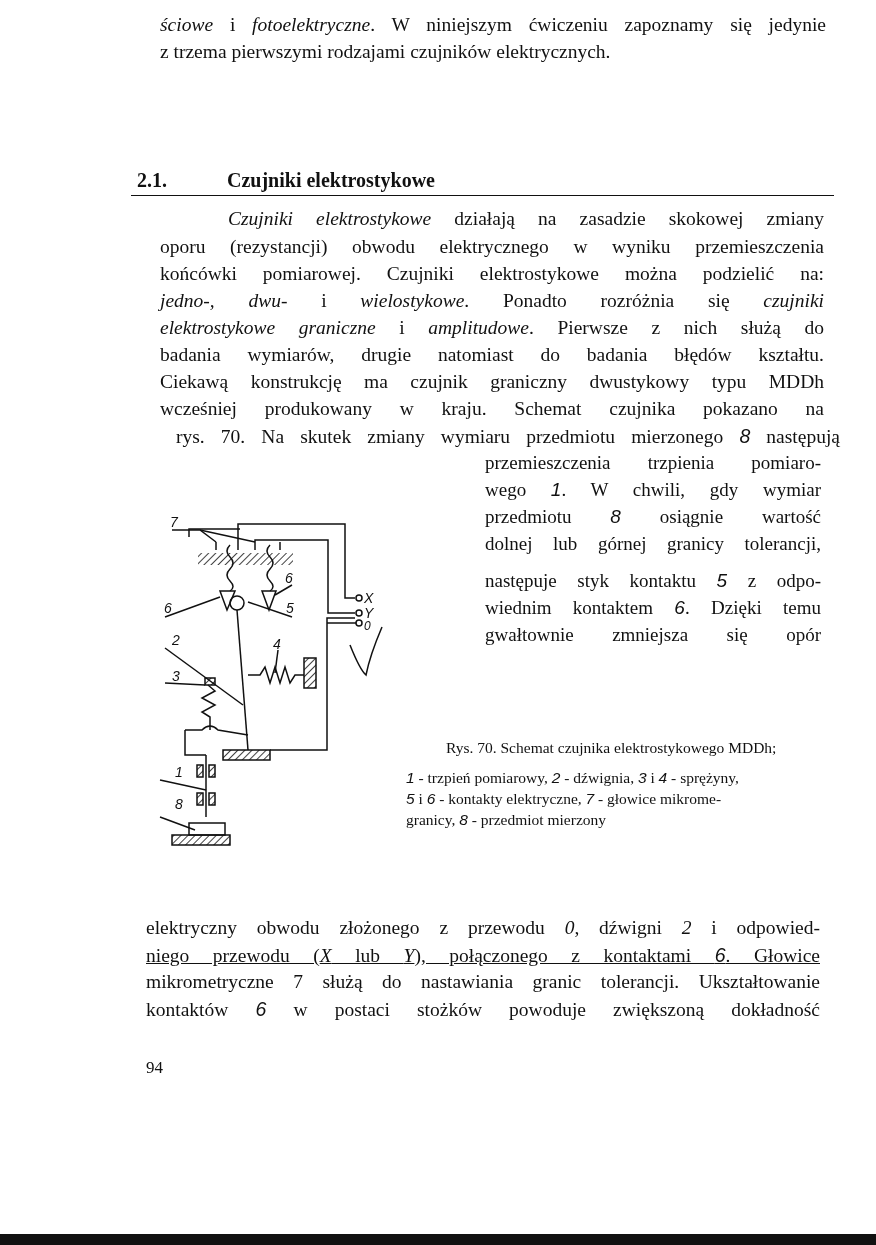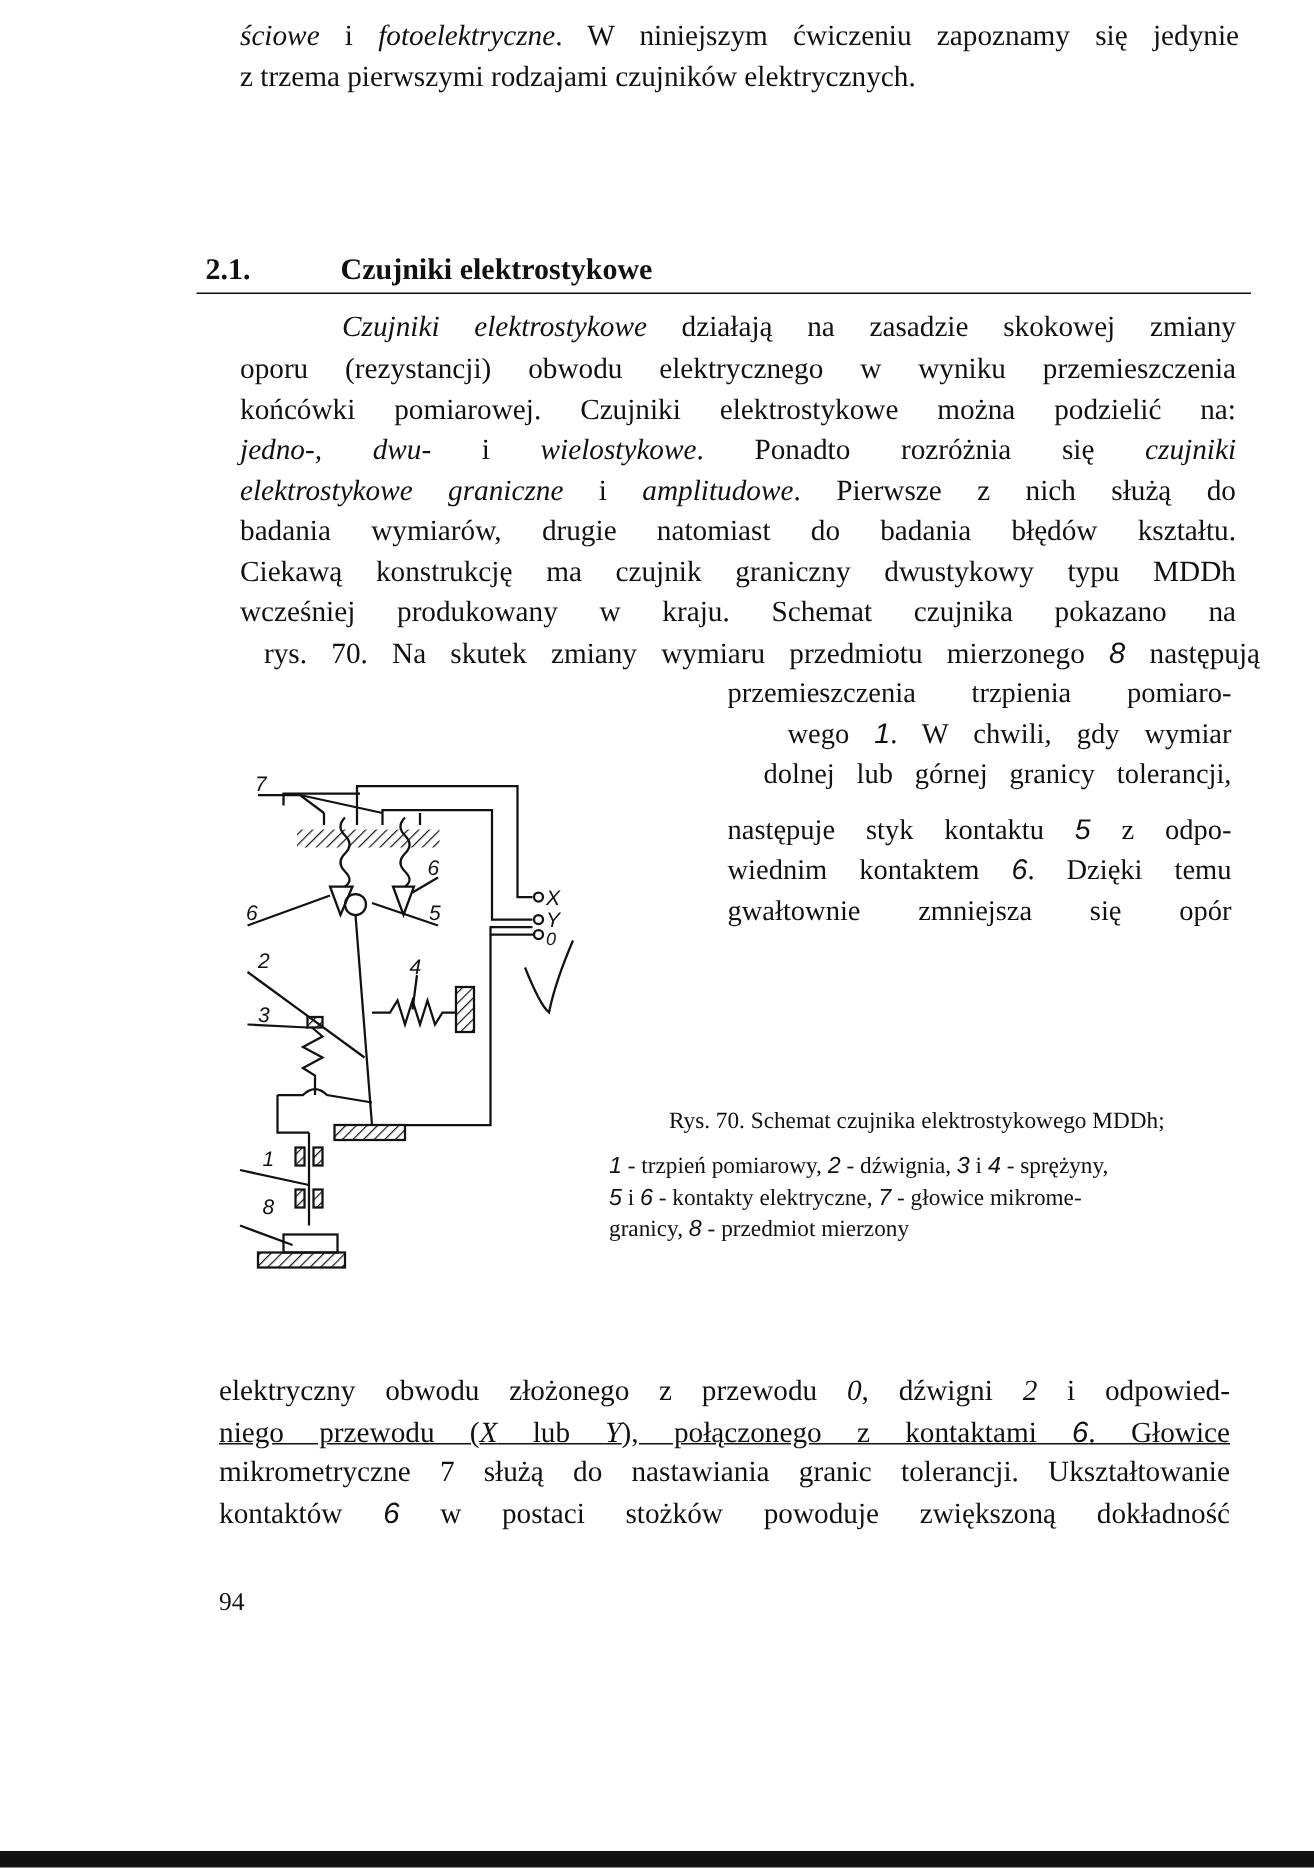--- a/index.html
+++ b/index.html
@@ -40,22 +40,23 @@
   <div class="line just" style="top:262px; left:160px; width:664px;">końcówki pomiarowej. Czujniki elektrostykowe można podzielić na:</div>
   <div class="line just" style="top:289px; left:160px; width:664px;"><i>jedno-, dwu-</i><span> i </span><i>wielostykowe</i><span>. Ponadto rozróżnia się </span><i>czujniki</i></div>
   <div class="line just" style="top:316px; left:160px; width:664px;"><i>elektrostykowe graniczne</i><span> i </span><i>amplitudowe</i><span>. Pierwsze z nich służą do</span></div>
   <div class="line just" style="top:343px; left:160px; width:664px;">badania wymiarów, drugie natomiast do badania błędów kształtu.</div>
   <div class="line just" style="top:370px; left:160px; width:664px;">Ciekawą konstrukcję ma czujnik graniczny dwustykowy typu MDDh</div>
   <div class="line just" style="top:397px; left:160px; width:664px;">wcześniej produkowany w kraju. Schemat czujnika pokazano na</div>
   <div class="line just" style="top:424px; left:160px; width:664px;margin-left:16px;"><span>rys. 70. Na skutek zmiany wymiaru przedmiotu mierzonego </span><span class="it" style="font-family:'Liberation Sans',sans-serif;">8</span><span> następują</span></div>
 
   <div class="rcol" style="top:451px;">
     <div style="height:27px;">przemieszczenia trzpienia pomiaro-</div>
-    <div style="height:27px;margin-left:40px;"><span>wego </span><span style="font-family:'Liberation Sans',sans-serif;font-style:italic;">1</span><span>. W chwili, gdy wymiar</span></div>
-    <div style="height:27px;margin-left:24px;">dolnej lub górnej granicy tolerancji,</div>
+    <div style="height:27px;"><span>wego </span><span style="font-family:'Liberation Sans',sans-serif;font-style:italic;">1</span><span>. W chwili, gdy wymiar</span></div>
+    <div style="height:27px;"><span>przedmiotu </span><span style="font-family:'Liberation Sans',sans-serif;font-style:italic;">8</span><span> osiągnie wartość</span></div>
+    <div style="height:27px;">dolnej lub górnej granicy tolerancji,</div>
     <div style="height:27px;margin-top:10px;"><span>następuje styk kontaktu </span><span style="font-family:'Liberation Sans',sans-serif;font-style:italic;">5</span><span> z odpo-</span></div>
     <div style="height:27px;"><span>wiednim kontaktem </span><span style="font-family:'Liberation Sans',sans-serif;font-style:italic;">6</span><span>. Dzięki temu</span></div>
     <div style="height:27px;">gwałtownie zmniejsza się opór</div>
   </div>
 
   <svg class="diagram" width="240" height="350" viewBox="0 0 240 350" xmlns="http://www.w3.org/2000/svg">
     <defs>
       <pattern id="hatch" patternUnits="userSpaceOnUse" width="5" height="5" patternTransform="rotate(45)">
         <line x1="0" y1="0" x2="0" y2="5" stroke="#111" stroke-width="1.6"></line>
       </pattern>

